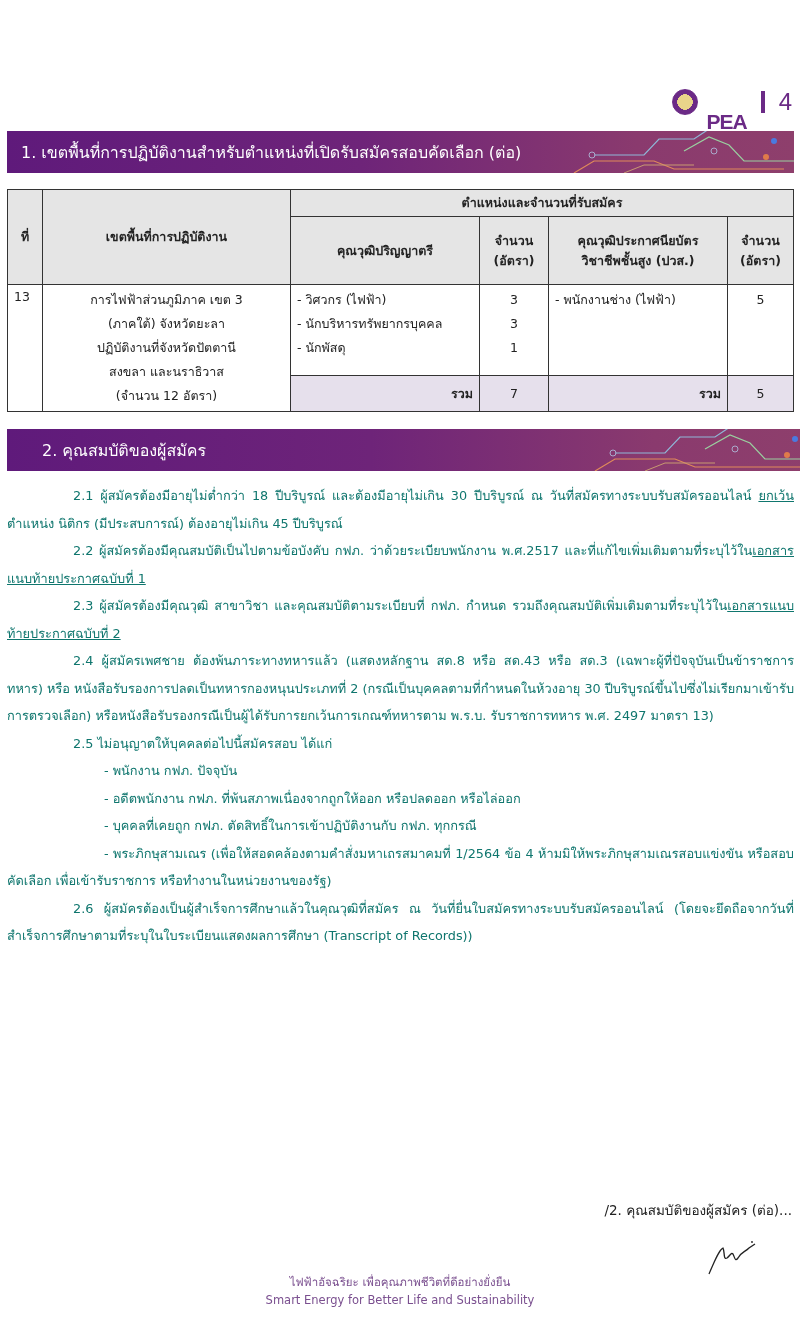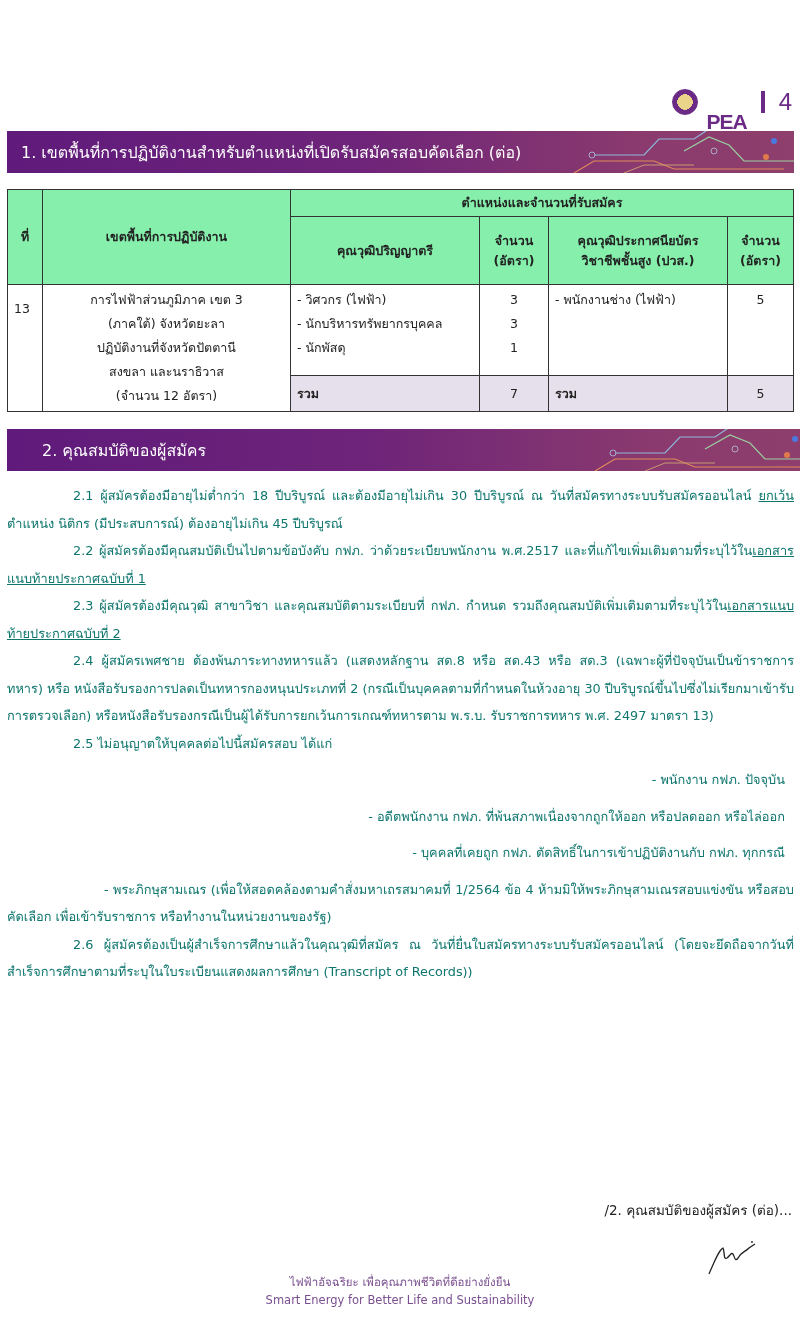--- a/index.html
+++ b/index.html
@@ -28,32 +28,32 @@
   .section-bar .title { padding-left: 14px; font-size: 16px; font-family: "DejaVu Sans", sans-serif; white-space: nowrap; }
   .section-bar svg { position: absolute; right: 0; top: 0; }
 
   table.positions {
     position: absolute; left: 7px; top: 189px; width: 787px;
     border-collapse: collapse; font-size: 12.5px; font-family: "DejaVu Sans", sans-serif;
   }
   table.positions td, table.positions th {
     border: 1px solid #333; padding: 3px 6px; vertical-align: middle;
   }
-  table.positions th { background: #86efac; font-weight: bold; text-align: center; }
-  table.positions .sum { background: #e6e0ec; text-align: left; font-weight: bold; }
+  table.positions th { background: #e5e5e5; font-weight: bold; text-align: center; }
+  table.positions .sum { background: #e6e0ec; text-align: right; font-weight: bold; }
   table.positions .sum-n { background: #e6e0ec; text-align: center; }
   .cell-list div { line-height: 24px; }
   .center { text-align: center; }
 
   .body-text {
     position: absolute; left: 7px; top: 482px; width: 787px;
     font-family: "DejaVu Sans", sans-serif; font-size: 12.8px; line-height: 27.5px; color: #0f766e;
   }
   .para { text-indent: 66px; text-align: justify; margin: 0; }
-  .sub { padding-left: 97px; margin: 9px; text-align: right; }
+  .sub { padding-left: 97px; margin: 0; }
   .sub-wrap { text-indent: 97px; margin: 0; text-align: justify; }
   u { text-decoration: underline; }
 
   .continuation {
     position: absolute; right: 8px; top: 1199px; font-size: 13.5px; font-family: "DejaVu Sans", sans-serif;
   }
   .signature { position: absolute; left: 705px; top: 1238px; }
   .footer {
     position: absolute; left: 0; width: 800px; top: 1273px; text-align: center;
     color: #7a4f8f; font-size: 11.5px; line-height: 18px; font-family: "DejaVu Sans", sans-serif;
@@ -99,21 +99,21 @@
     <th style="width:166px;">
       <div>คุณวุฒิประกาศนียบัตร</div>
       <div>วิชาชีพชั้นสูง (ปวส.)</div>
     </th>
     <th>
       <div>จำนวน</div>
       <div>(อัตรา)</div>
     </th>
   </tr>
   <tr>
-    <td rowspan="2" style="vertical-align:top; padding-top:16px;">13</td>
+    <td rowspan="2" style="vertical-align:top; padding-top:4px;">13</td>
     <td rowspan="2" class="center cell-list" style="vertical-align:top;margin-left:44px;">
       <div>การไฟฟ้าส่วนภูมิภาค เขต 3</div>
       <div>(ภาคใต้) จังหวัดยะลา</div>
       <div>ปฏิบัติงานที่จังหวัดปัตตานี</div>
       <div>สงขลา และนราธิวาส</div>
       <div>(จำนวน 12 อัตรา)</div>
     </td>
     <td class="cell-list" style="vertical-align:top; height:80px;">
       <div>- วิศวกร (ไฟฟ้า)</div>
       <div>- นักบริหารทรัพยากรบุคคล</div>

